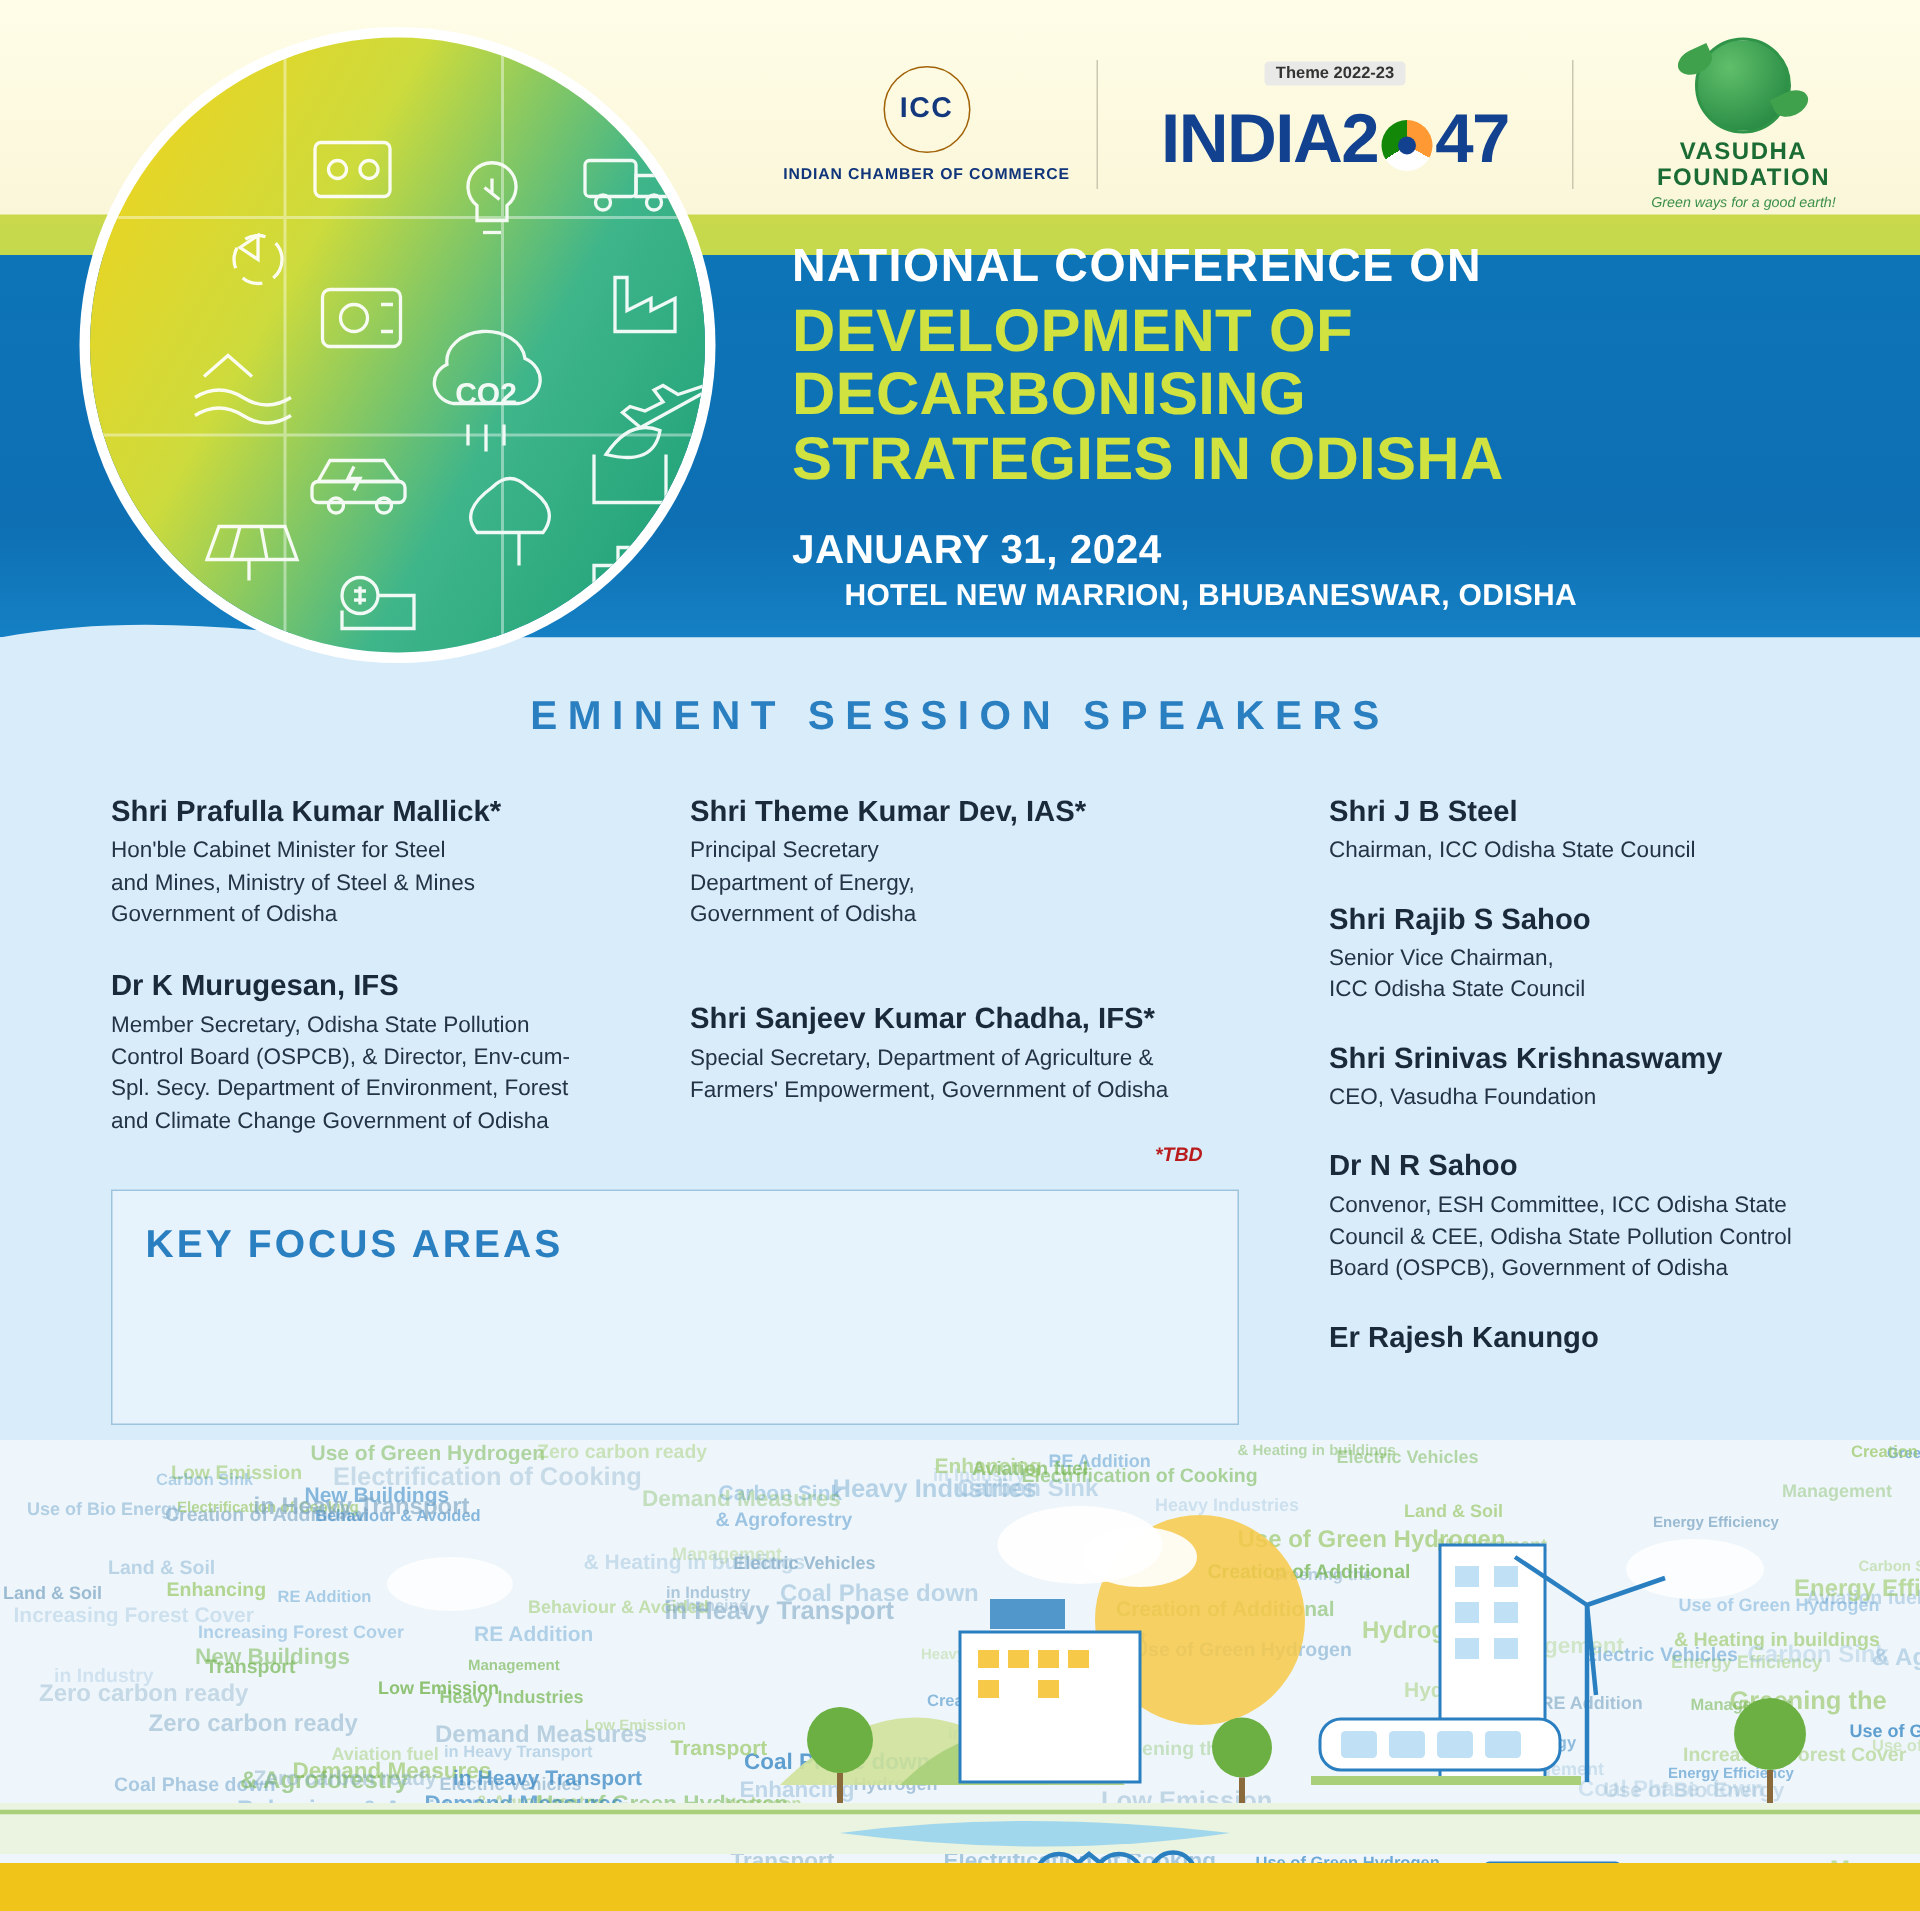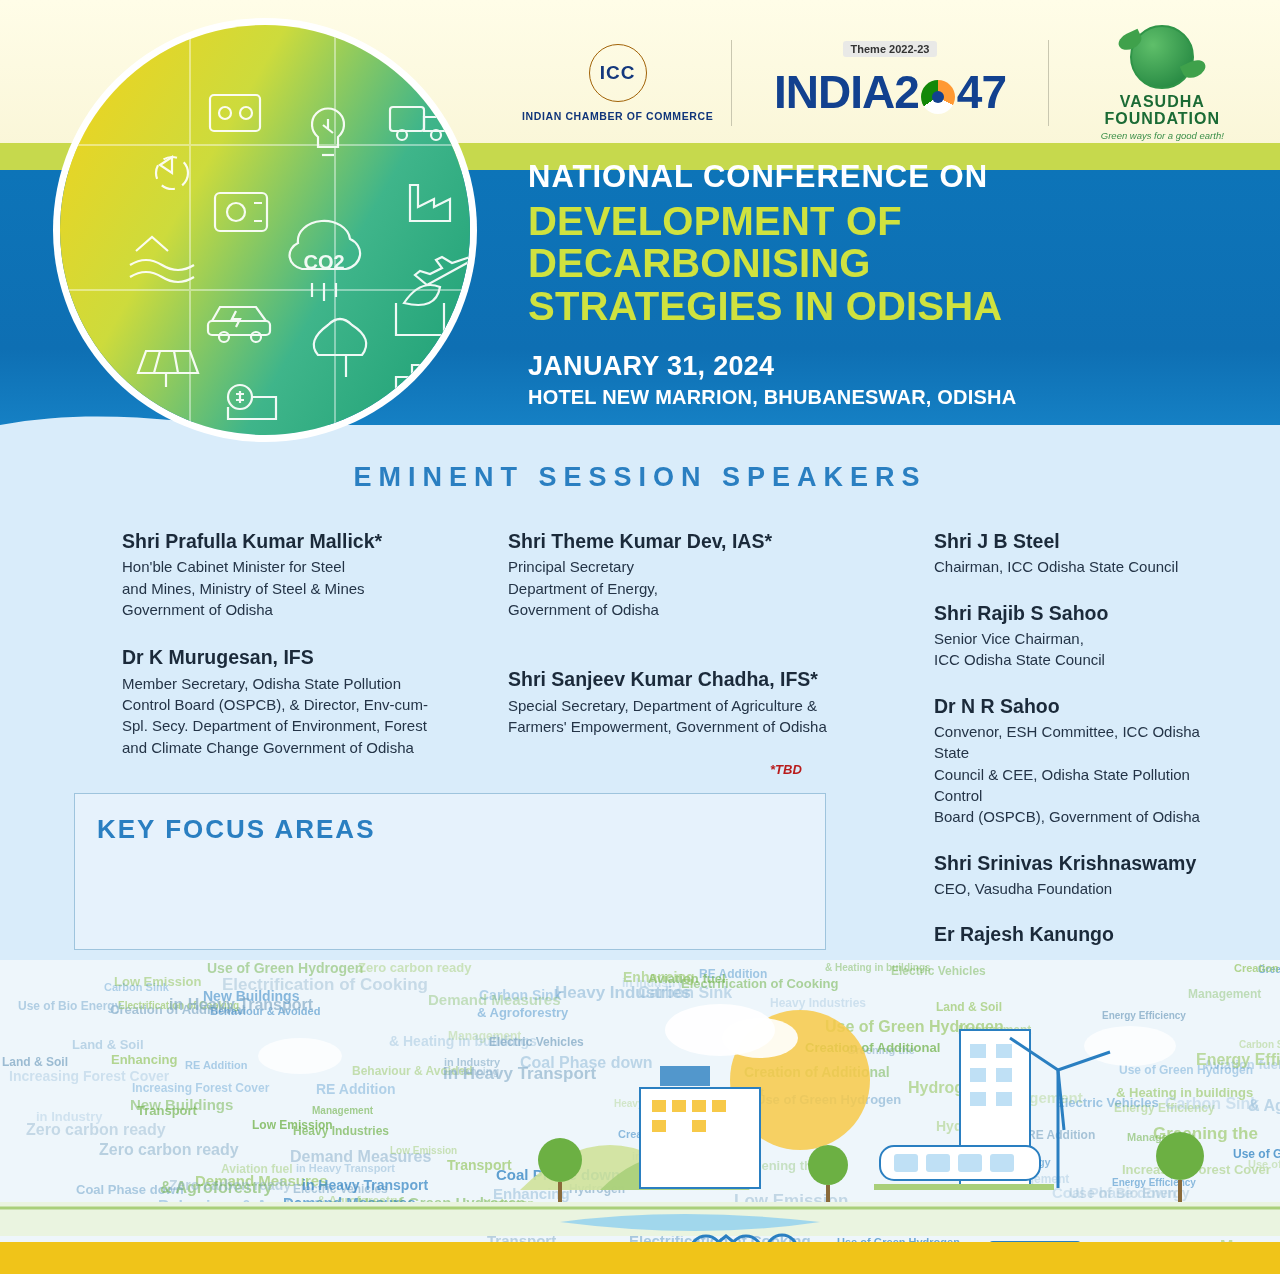--- a/index.html
+++ b/index.html
@@ -52,31 +52,31 @@
   .circle-wrap{position:absolute;left:60px;top:25px;width:410px;height:410px;border-radius:50%;
      background:linear-gradient(120deg,#f4d21a 0%,#cddb3c 35%,#3fb58a 65%,#1a9e73 100%);
      box-shadow:0 0 0 7px #ffffff;overflow:hidden;}
   .circle-wrap svg{position:absolute;inset:0;}
 
   
   .title-area{position:absolute;left:528px;top:160px;width:720px;color:#fff;}
   .t-nat{font-size:31px;font-weight:bold;letter-spacing:1px;color:#ffffff;line-height:1.1;}
   .t-main{font-size:40px;font-weight:bold;color:#cfe23f;line-height:1.06;letter-spacing:.2px;margin-top:6px;}
   .t-date{font-size:27px;font-weight:bold;color:#fff;margin-top:24px;letter-spacing:.3px;}
-  .t-venue{font-size:20px;font-weight:bold;color:#fff;margin-top:4px;letter-spacing:.2px;}
+  .t-venue{font-size:20px;font-weight:bold;color:#fff;margin-top:4px;letter-spacing:.2px;margin-left:35px;}
 
   
   .eminent{position:absolute;left:0;top:462px;width:1280px;text-align:center;
      font-size:27px;font-weight:bold;color:#2a7fc1;letter-spacing:7px;}
   .cols{position:absolute;left:0;top:530px;width:1280px;height:440px;}
   .col{position:absolute;top:0;}
   .c1{left:74px;width:360px;}
   .c2{left:460px;width:400px;}
   .c3{left:886px;width:350px;}
-  .sp{margin-bottom:18px;margin-left:48px;}
+  .sp{margin-bottom:18px;}
   .sp-name{font-size:19.5px;font-weight:bold;color:#1b2a3a;line-height:1.2;}
   .sp-role{font-size:15px;color:#243447;line-height:1.42;margin-top:3px;}
   .tbd{position:absolute;left:770px;top:762px;font-size:13px;font-style:italic;font-weight:bold;color:#b91c1c;}
 
   
   .kfa{position:absolute;left:74px;top:793px;width:750px;height:155px;border:1px solid #9ec4dd;background:rgba(255,255,255,.35);}
   .kfa h3{margin:20px 0 12px 22px;font-size:26px;font-weight:bold;color:#2a7fc1;letter-spacing:2px;}
   .kfa ul{margin:0;padding:0 0 0 46px;list-style:none;}
   .kfa li{font-size:15.5px;font-weight:bold;color:#1b2a3a;line-height:1.85;position:relative;}
   .kfa li:before{content:"•";position:absolute;left:-16px;color:#1b2a3a;}
@@ -241,28 +241,28 @@
       <div class="sp">
         <div class="sp-name">Shri J B Steel</div>
         <div class="sp-role" style="white-space:pre-line">Chairman, ICC Odisha State Council</div>
       </div>
       <div class="sp" style="margin-top:24px">
         <div class="sp-name">Shri Rajib S Sahoo</div>
         <div class="sp-role" style="white-space:pre-line">Senior Vice Chairman,
 ICC Odisha State Council</div>
       </div>
       <div class="sp" style="margin-top:24px">
+        <div class="sp-name">Shri Srinivas Krishnaswamy</div>
+        <div class="sp-role" style="white-space:pre-line">CEO, Vasudha Foundation</div>
+      </div>
+      <div class="sp" style="margin-top:24px">
         <div class="sp-name">Dr N R Sahoo</div>
         <div class="sp-role" style="white-space:pre-line">Convenor, ESH Committee, ICC Odisha State
 Council &amp; CEE, Odisha State Pollution Control
 Board (OSPCB), Government of Odisha</div>
-      </div>
-      <div class="sp" style="margin-top:24px">
-        <div class="sp-name">Shri Srinivas Krishnaswamy</div>
-        <div class="sp-role" style="white-space:pre-line">CEO, Vasudha Foundation</div>
       </div>
       <div class="sp" style="margin-top:24px">
         <div class="sp-name">Er Rajesh Kanungo</div>
       </div>
     </div>
   </div>
 
   <div class="tbd">*TBD</div>
 
   <div class="kfa">

